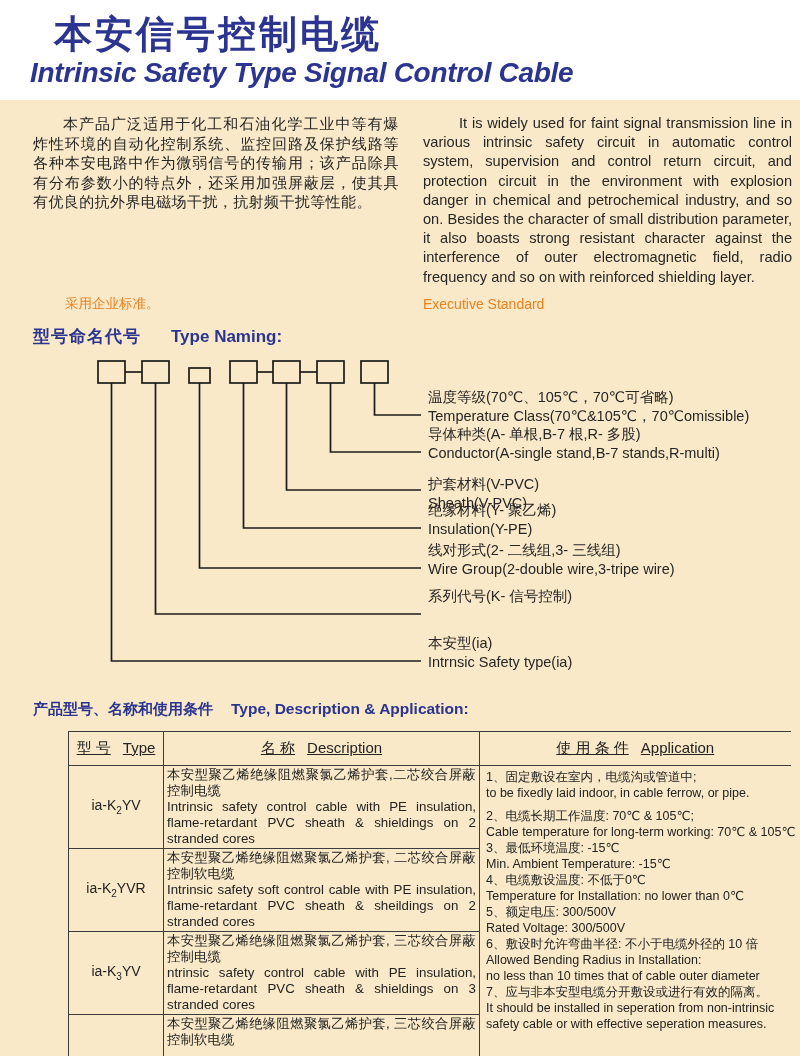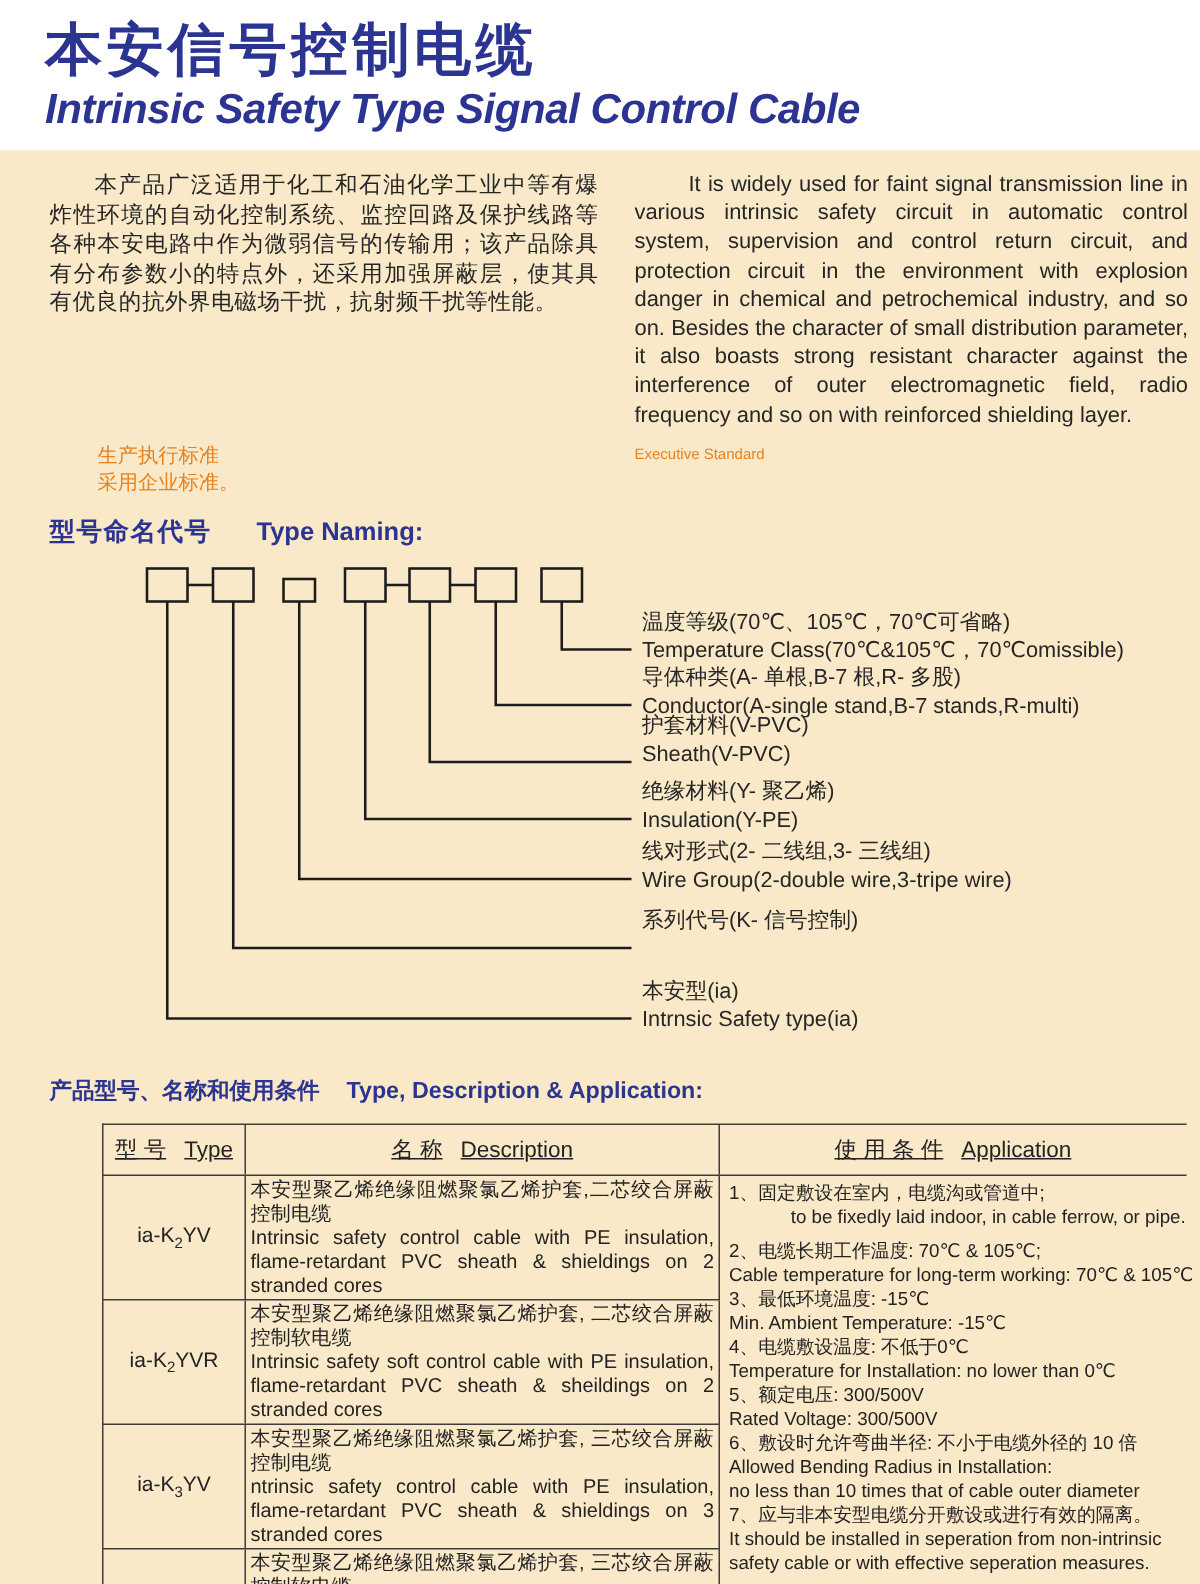--- a/index.html
+++ b/index.html
@@ -4,33 +4,33 @@
 <style>
   * { margin:0; padding:0; box-sizing:border-box; }
   html,body { background:#ffffff; }
   .page {
     width:800px; height:1056px; overflow:hidden; position:relative;
     font-family:"Liberation Sans","DejaVu Sans",sans-serif;
     color:#232323; background:#ffffff;
   }
   
   .header { background:#ffffff; padding:12px 0 10px 30px; height:100px; }
-  .title-cn { color:#2B3490; font-size:38px; font-weight:bold; letter-spacing:3px; line-height:44px; }
+  .title-cn { color:#2B3490; font-size:38px; font-weight:bold; letter-spacing:3px; line-height:44px;margin-left:24px; }
   .title-en { color:#2B3490; font-size:28px; font-weight:bold; font-style:italic; letter-spacing:-0.3px; line-height:34px; }
   
   .content { background:#F9E9C8; height:976px; padding:14px 6px 0 33px; }
   .cols { display:flex; }
   .col-left { width:366px; }
   .col-gap { width:24px; }
   .col-right { flex:1; padding-right:2px; }
   .para-cn { font-size:15px; line-height:19.5px; text-align:justify; text-indent:2em; letter-spacing:0.4px; color:#262626; }
   .para-en { font-size:14.6px; line-height:19.2px; text-align:justify; text-indent:36px; color:#262626; }
   .standards { display:flex; margin-top:8px; }
   .std-cn { width:366px; padding-left:32px; color:#E8821E; font-size:13.5px; line-height:18px; }
-  .std-en { flex:1; margin-left:24px; color:#E8821E; font-size:10px; line-height:18px; }
+  .std-en { flex:1; margin-left:24px; color:#E8821E; font-size:14px; line-height:18px; }
   
   .sec-heading { display:flex; align-items:baseline; color:#2B3490; font-weight:bold; }
   .naming-heading { margin-top:12px; font-size:17px; }
   .naming-heading .cn { letter-spacing:1px; }
   .naming-heading .en { margin-left:30px; }
   .products-heading { margin-top:10px; font-size:15px; }
   .products-heading .en { margin-left:18px; font-size:15.5px; }
   
   .diagram { position:relative; height:340px; margin-top:2px; margin-left:-33px; width:800px; }
   .diagram svg { position:absolute; left:0; top:0; }
@@ -44,21 +44,21 @@
   .col-desc { width:316px; }
   .col-app  { width:311px; }
   .hdr-en { margin-left:12px; }
   td.type-cell { text-align:center; vertical-align:middle; font-size:14px; height:66px; }
   td.type-cell sub { font-size:10px; }
   td.desc-cell { vertical-align:top; padding:1px 3px; font-size:13.3px; line-height:16px; }
   .desc-cn { text-align:justify; letter-spacing:0.2px; }
   .desc-en { text-align:justify; }
   td.app-cell { vertical-align:top; padding:3px 0 0 6px; font-size:12.5px; line-height:16px; overflow:visible; }
   .app-line { white-space:nowrap; }
-  .app-line.gap { margin-bottom:7px;text-align:right; }
+  .app-line.gap { margin-bottom:7px; }
 </style>
 </head>
 <body>
 
 <div class="page">
 
   <div class="header">
     <div class="title-cn">本安信号控制电缆</div>
     <div class="title-en">Intrinsic Safety Type Signal Control Cable</div>
   </div>
@@ -66,21 +66,20 @@
   <div class="content">
 
     <div class="cols">
       <div class="col-left para-cn">本产品广泛适用于化工和石油化学工业中等有爆炸性环境的自动化控制系统、监控回路及保护线路等各种本安电路中作为微弱信号的传输用；该产品除具有分布参数小的特点外，还采用加强屏蔽层，使其具有优良的抗外界电磁场干扰，抗射频干扰等性能。</div>
       <div class="col-gap"></div>
       <div class="col-right para-en">It is widely used for faint signal transmission line in various intrinsic safety circuit in automatic control system, supervision and control return circuit, and protection circuit in the environment with explosion danger in chemical and petrochemical industry, and so on. Besides the character of small distribution parameter, it also boasts strong resistant character against the interference of outer electromagnetic field, radio frequency and so on with reinforced shielding layer.</div>
     </div>
 
     <div class="standards">
       <div class="std-cn">
-        <div>生产执行标准</div>
         <div>采用企业标准。</div>
       </div>
       <div class="std-en">
         <div>Executive Standard</div>
       </div>
     </div>
 
     <div class="sec-heading naming-heading">
       <span class="cn">型号命名代号</span>
       <span class="en">Type Naming:</span>
@@ -109,21 +108,21 @@
         </g>
       </svg>
       <div class="dlabel" style="top:38px">
         <div>温度等级(70℃、105℃，70℃可省略)</div>
         <div>Temperature Class(70℃&amp;105℃，70℃omissible)</div>
       </div>
       <div class="dlabel" style="top:75px">
         <div>导体种类(A- 单根,B-7 根,R- 多股)</div>
         <div>Conductor(A-single stand,B-7 stands,R-multi)</div>
       </div>
-      <div class="dlabel" style="top:107px">
+      <div class="dlabel" style="top:125px">
         <div>护套材料(V-PVC)</div>
         <div>Sheath(V-PVC)</div>
       </div>
       <div class="dlabel" style="top:151px">
         <div>绝缘材料(Y- 聚乙烯)</div>
         <div>Insulation(Y-PE)</div>
       </div>
       <div class="dlabel" style="top:191px">
         <div>线对形式(2- 二线组,3- 三线组)</div>
         <div>Wire Group(2-double wire,3-tripe wire)</div>

